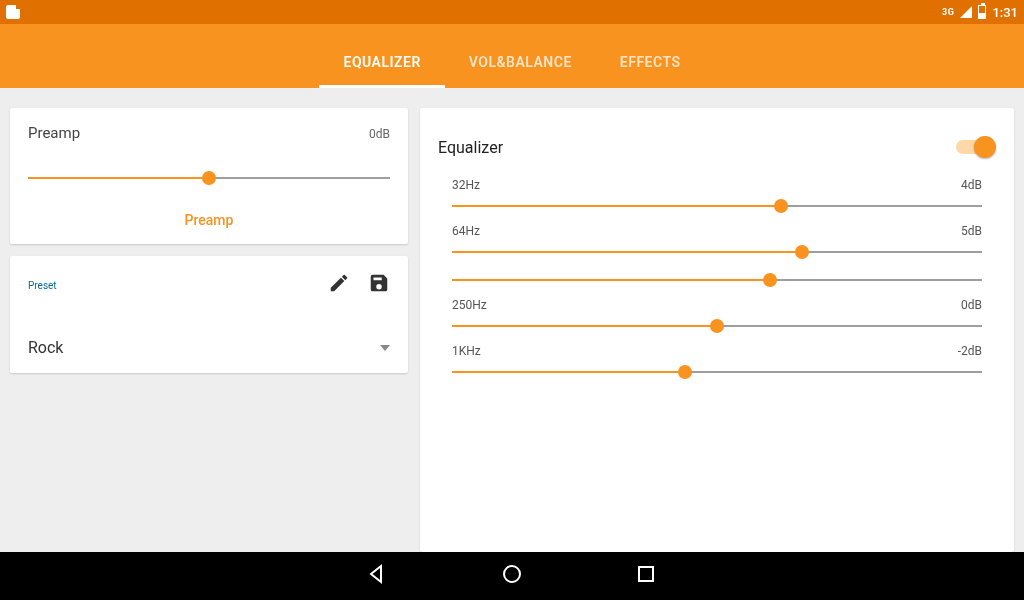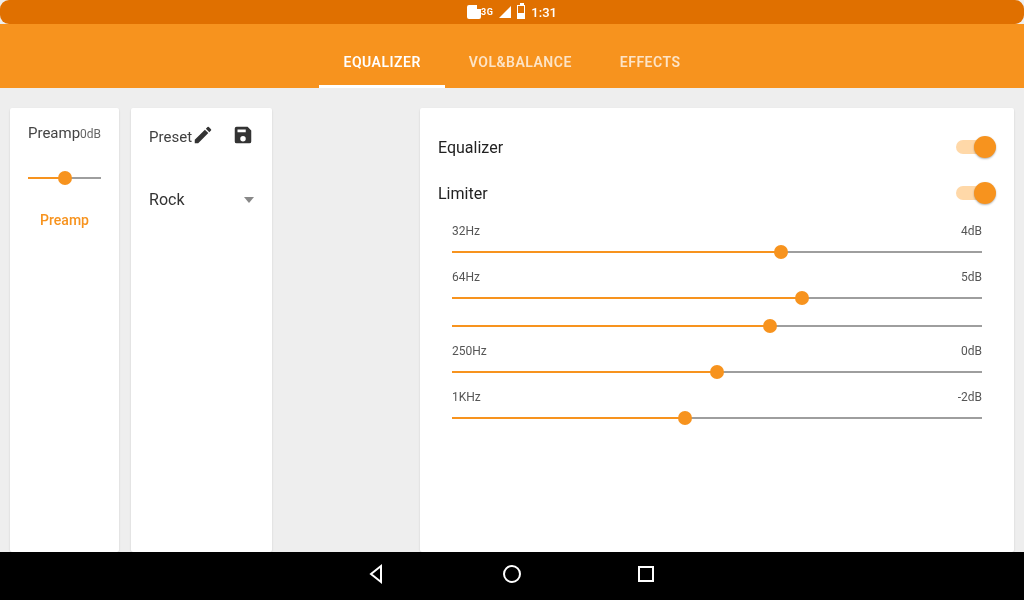--- a/index.html
+++ b/index.html
@@ -1,49 +1,49 @@
 <!DOCTYPE html>
 <html><head>
 <meta charset="utf-8">
 <style>
   * { box-sizing: border-box; margin: 0; padding: 0; font-family: Roboto, "Helvetica Neue", Arial, sans-serif; }
   html, body { width: 1024px; height: 600px; overflow: hidden; background: #eeeeee; }
   .statusbar {
     height: 24px; background: #e07000; display: flex; align-items: center;
-    justify-content: center; padding: 0 6px; color: #fff; font-size: 12px; border-radius: 9px;
+    justify-content: space-between; padding: 0 6px; color: #fff; font-size: 12px;
   }
   .statusbar .left, .statusbar .right { display: flex; align-items: center; gap: 6px; }
   .sd-icon { width:14px; height:14px; background:#fff; border-radius:2px; position:relative; }
   .sd-icon::after { content:""; position:absolute; top:0; right:0; width:4px; height:4px; background:#e07000; }
   .sig-3g { font-size:9px; font-weight:700; letter-spacing:0.5px; }
   .signal { width:0; height:0; border-left:12px solid transparent; border-bottom:12px solid #fff; }
   .battery { width:8px; height:14px; border:1px solid #fff; position:relative; }
   .battery::before { content:""; position:absolute; top:-3px; left:2px; width:4px; height:2px; background:#fff;}
   .battery::after { content:""; position:absolute; bottom:0; left:0; right:0; height:40%; background:#fff;}
   .clock { font-size:13px; font-weight:500; }
   .tabbar {
     height: 64px; background: #f7931e; display:flex; justify-content:center; align-items:flex-end;
   }
   .tab { padding: 0 24px 18px 24px; color: rgba(255,255,255,0.75); font-size:14px; font-weight:600; letter-spacing:0.5px; position:relative; cursor:pointer;}
   .tab.active { color:#fff; }
   .tab.active::after { content:""; position:absolute; left:0; right:0; bottom:0; height:3px; background:#fff;}
   .content { display:flex; gap:12px; padding:20px 10px 0 10px; height: calc(600px - 24px - 64px - 48px); }
-  .left-col { width: 398px; display:flex; flex-direction:row; gap:12px;}
+  .left-col { width: 398px; display:flex; flex-direction:column; gap:12px;}
   .right-col { flex:1; }
   .card { background:#fff; border-radius:2px; box-shadow:0 1px 2px rgba(0,0,0,0.15); padding:16px 18px; }
   .preamp-head { display:flex; justify-content:space-between; align-items:baseline;}
   .preamp-label { font-size:15px; color:#444; }
   .preamp-val { font-size:12px; color:#666; }
   .slider { position:relative; height:24px; margin-top:24px; }
   .track { position:absolute; left:0; right:0; top:50%; height:2px; background:#9e9e9e; transform:translateY(-50%);}
   .track-fill { position:absolute; left:0; top:50%; height:2px; background:#f7931e; transform:translateY(-50%);}
   .thumb { position:absolute; top:50%; width:14px; height:14px; background:#f7931e; border-radius:50%; transform:translate(-50%,-50%);}
   .reset { text-align:center; color:#f7931e; font-size:14px; font-weight:500; margin-top:22px; cursor:pointer;}
   .preset-head { display:flex; align-items:center; justify-content:space-between;}
-  .preset-label { font-size:15px; color:#404040;}
+  .preset-label { font-size:10px; color:#0369a1;}
   .preset-icons { display:flex; gap:18px; }
   .picon svg { width:22px; height:22px; fill:#333; }
   .preset-value { display:flex; align-items:center; justify-content:space-between; margin-top:40px; cursor:pointer;}
   .preset-value span { font-size:16px; color:#333;}
   .dd { width:0;height:0;border-left:5px solid transparent;border-right:5px solid transparent;border-top:6px solid #888;}
   .eq-card { height:100%; overflow:hidden; padding:16px 18px 0 18px;}
   .toggle-row { display:flex; align-items:center; justify-content:space-between; height:46px;}
   .toggle-row .lbl { font-size:16px; color:#222;}
   .switch { position:relative; width:40px; height:22px; }
   .switch .bar { position:absolute; top:50%; left:0; width:32px; height:14px; background:#ffd8a8; border-radius:7px; transform:translateY(-50%);}
@@ -115,27 +115,20 @@
 
   <div class="right-col">
     <div class="card eq-card">
       <div class="toggle-row">
         <span class="lbl">Equalizer</span>
         <div class="switch">
           <div class="bar"></div>
             <div class="knob"></div>
         </div>
       </div>
-      <div class="toggle-row">
-        <span class="lbl">Limiter</span>
-        <div class="switch">
-          <div class="bar"></div>
-            <div class="knob"></div>
-        </div>
-      </div>
       <div id="bands">
           <div class="band">
             <div class="band-head">
               <span>32Hz</span>
               <span>4dB</span>
             </div>
             <div class="slider">
               <div class="track"></div>
               <div class="track-fill" style="width:62%"></div>
               <div class="thumb" style="left:62%"></div>

